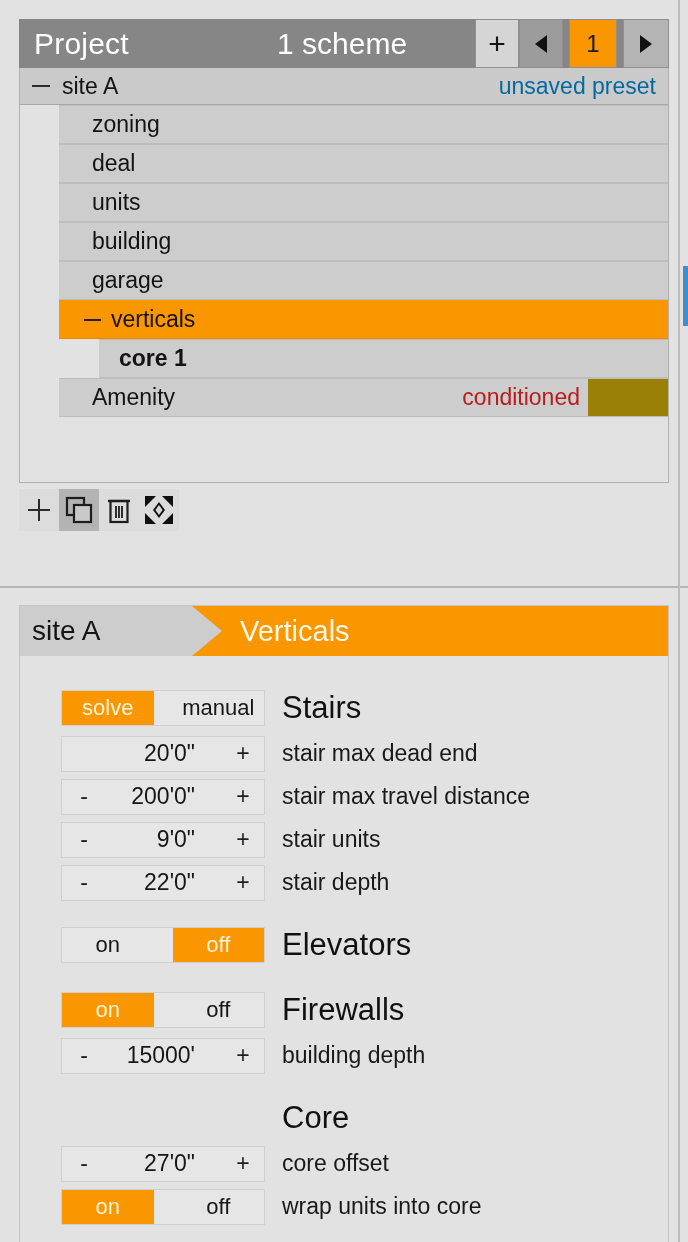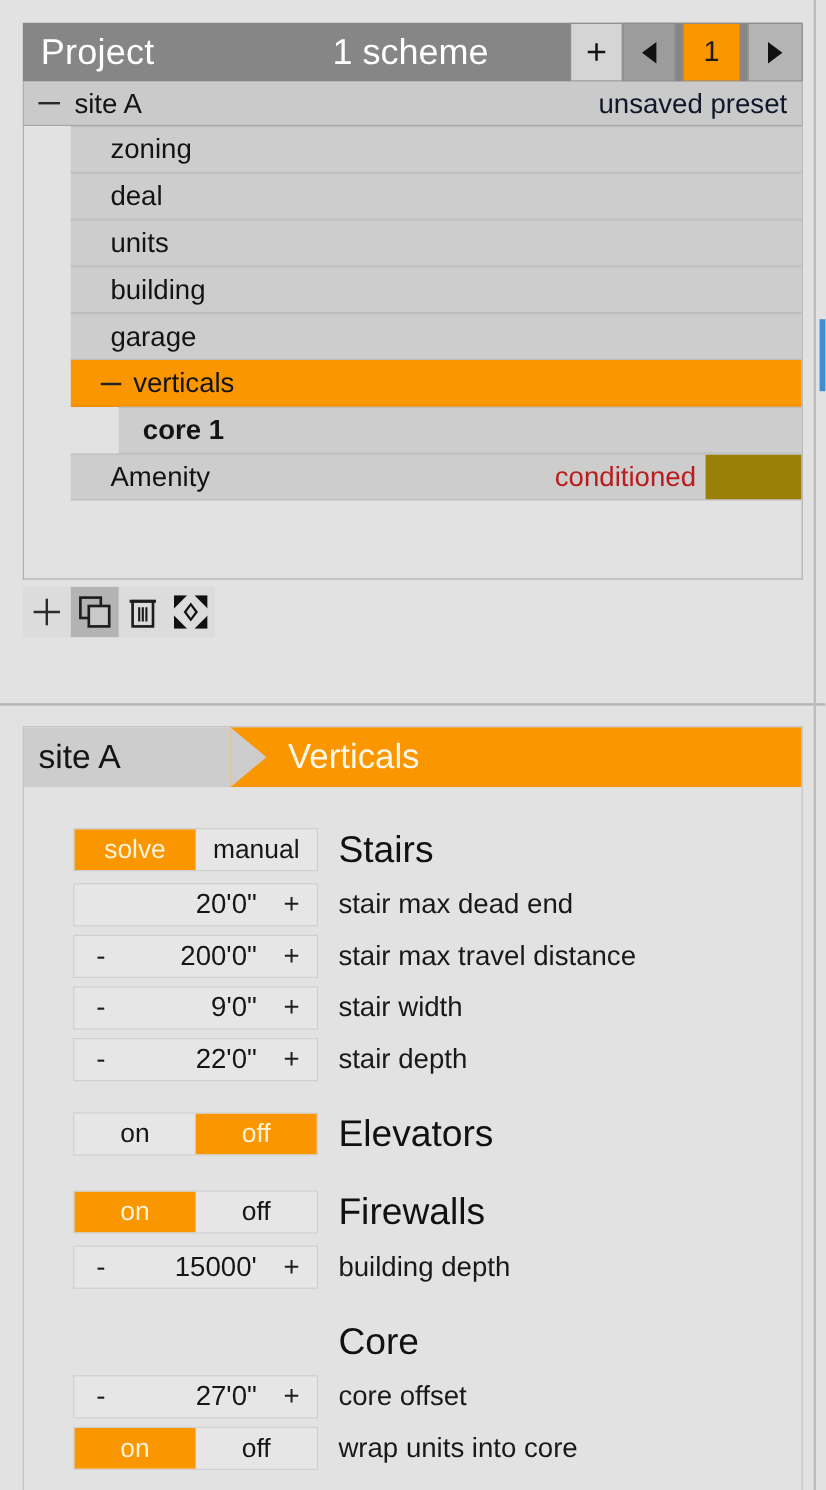--- a/index.html
+++ b/index.html
@@ -49,21 +49,21 @@
   .tri-r { width: 0; height: 0; border-top: 9px solid transparent; border-bottom: 9px solid transparent; border-left: 12px solid #111; }
 
   .preset-row {
     position: relative; height: 37px; background: #cacaca;
     border-left: 1px solid #b0b0b0; border-right: 1px solid #b0b0b0;
     border-bottom: 1px solid #a8a8a8;
     display: flex; align-items: center; box-sizing: border-box;
   }
   .dash-mark { width: 18px; height: 2px; background: #2a2a2a; margin-left: 12px; margin-right: 12px; flex: none; }
   .preset-name { font-size: 23px; color: #131313; }
-  .preset-state { position: absolute; right: 12px; font-size: 23px; color: #0f172a; }
+  .preset-state { position: absolute; right: 12px; font-size: 23px; color: #0369a1; }
 
   .tree {
     position: relative;
     height: 378px;
     background: #e2e2e2;
     border-left: 1px solid #b0b0b0; border-right: 1px solid #b0b0b0;
     border-bottom: 1px solid #b0b0b0;
     box-sizing: border-box;
     overflow: hidden;
   }
@@ -122,21 +122,21 @@
   .crumb-current span { font-size: 29px; color: #fff8e8; }
 
   .params-body { position: relative; padding-top: 28px; }
 
   .prow { position: relative; height: 43px; margin-bottom: 0px; display: flex; align-items: center; }
   .prow.gap-before { margin-top: 17px; }
 
   .ctrl {
     position: absolute; left: 41px; width: 204px; height: 36px;
     box-sizing: border-box; border: 1px solid #cfcfcf; background: #e6e6e6;
-    display: flex; align-items: stretch; overflow: hidden;
+    display: flex; align-items: stretch; overflow: hidden; gap: 19px;
   }
   
   .seg { flex: 1 1 50%; display: flex; align-items: center; justify-content: center; font-size: 22px; color: #161616; }
   .seg.on { background: #fa9600; color: #fff3da; }
   
   .stp-minus { width: 44px; display: flex; align-items: center; justify-content: center; font-size: 23px; color: #1d1d1d; }
   .stp-val   { flex: 1; display: flex; align-items: center; justify-content: flex-end; font-size: 23px; color: #161616; padding-right: 8px; }
   .stp-plus  { width: 42px; display: flex; align-items: center; justify-content: center; font-size: 23px; color: #1d1d1d; }
 
   .pheading { position: absolute; left: 262px; font-size: 31px; color: #111; white-space: nowrap; }
@@ -281,21 +281,21 @@
             <div class="stp-plus">+</div>
           </div>
           <div class="plabel">stair max travel distance</div>
         </div>
         <div class="prow">
           <div class="ctrl">
             <div class="stp-minus">-</div>
             <div class="stp-val">9'0"</div>
             <div class="stp-plus">+</div>
           </div>
-          <div class="plabel">stair width</div>
+          <div class="plabel">stair units</div>
         </div>
         <div class="prow">
           <div class="ctrl">
             <div class="stp-minus">-</div>
             <div class="stp-val">22'0"</div>
             <div class="stp-plus">+</div>
           </div>
           <div class="plabel">stair depth</div>
         </div>
         <div class="prow gap-before" style="height: 48px;">

